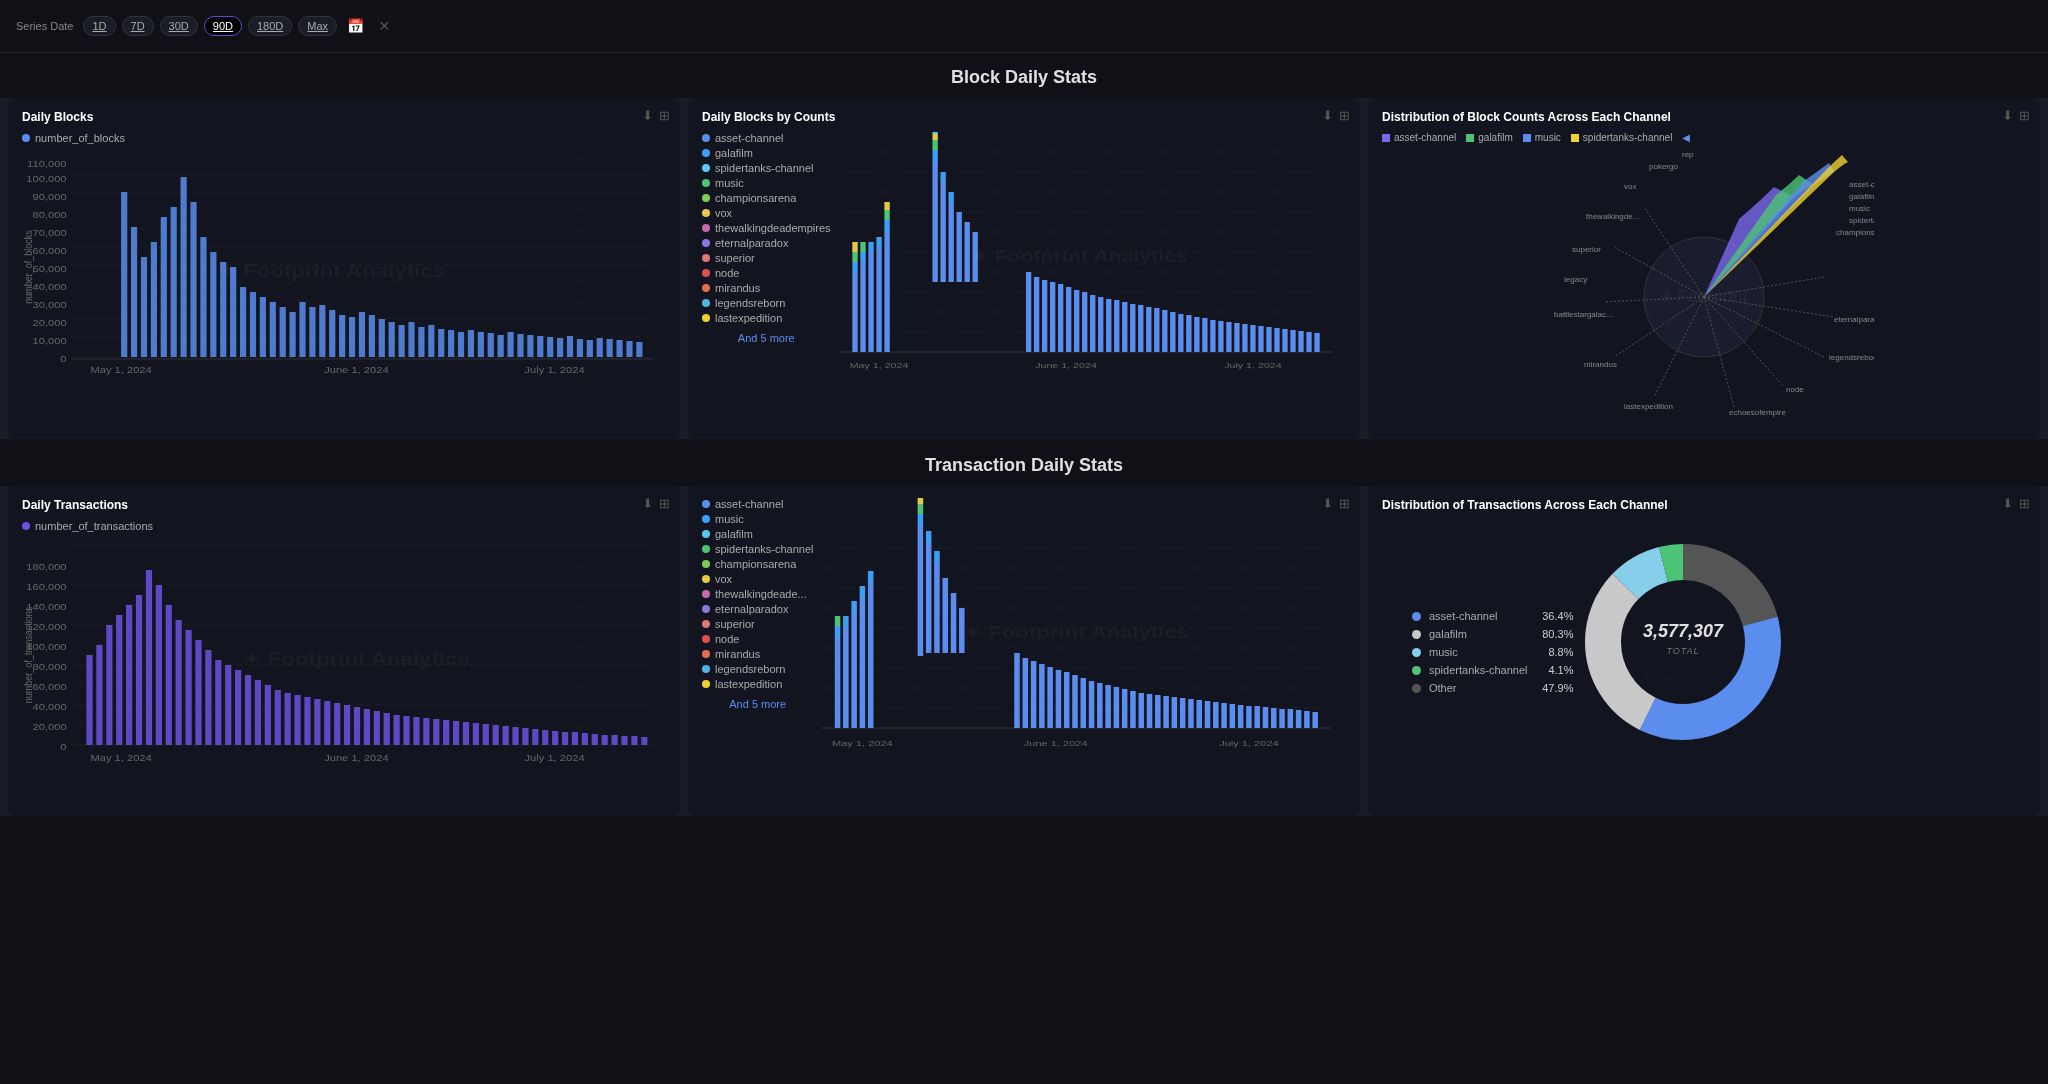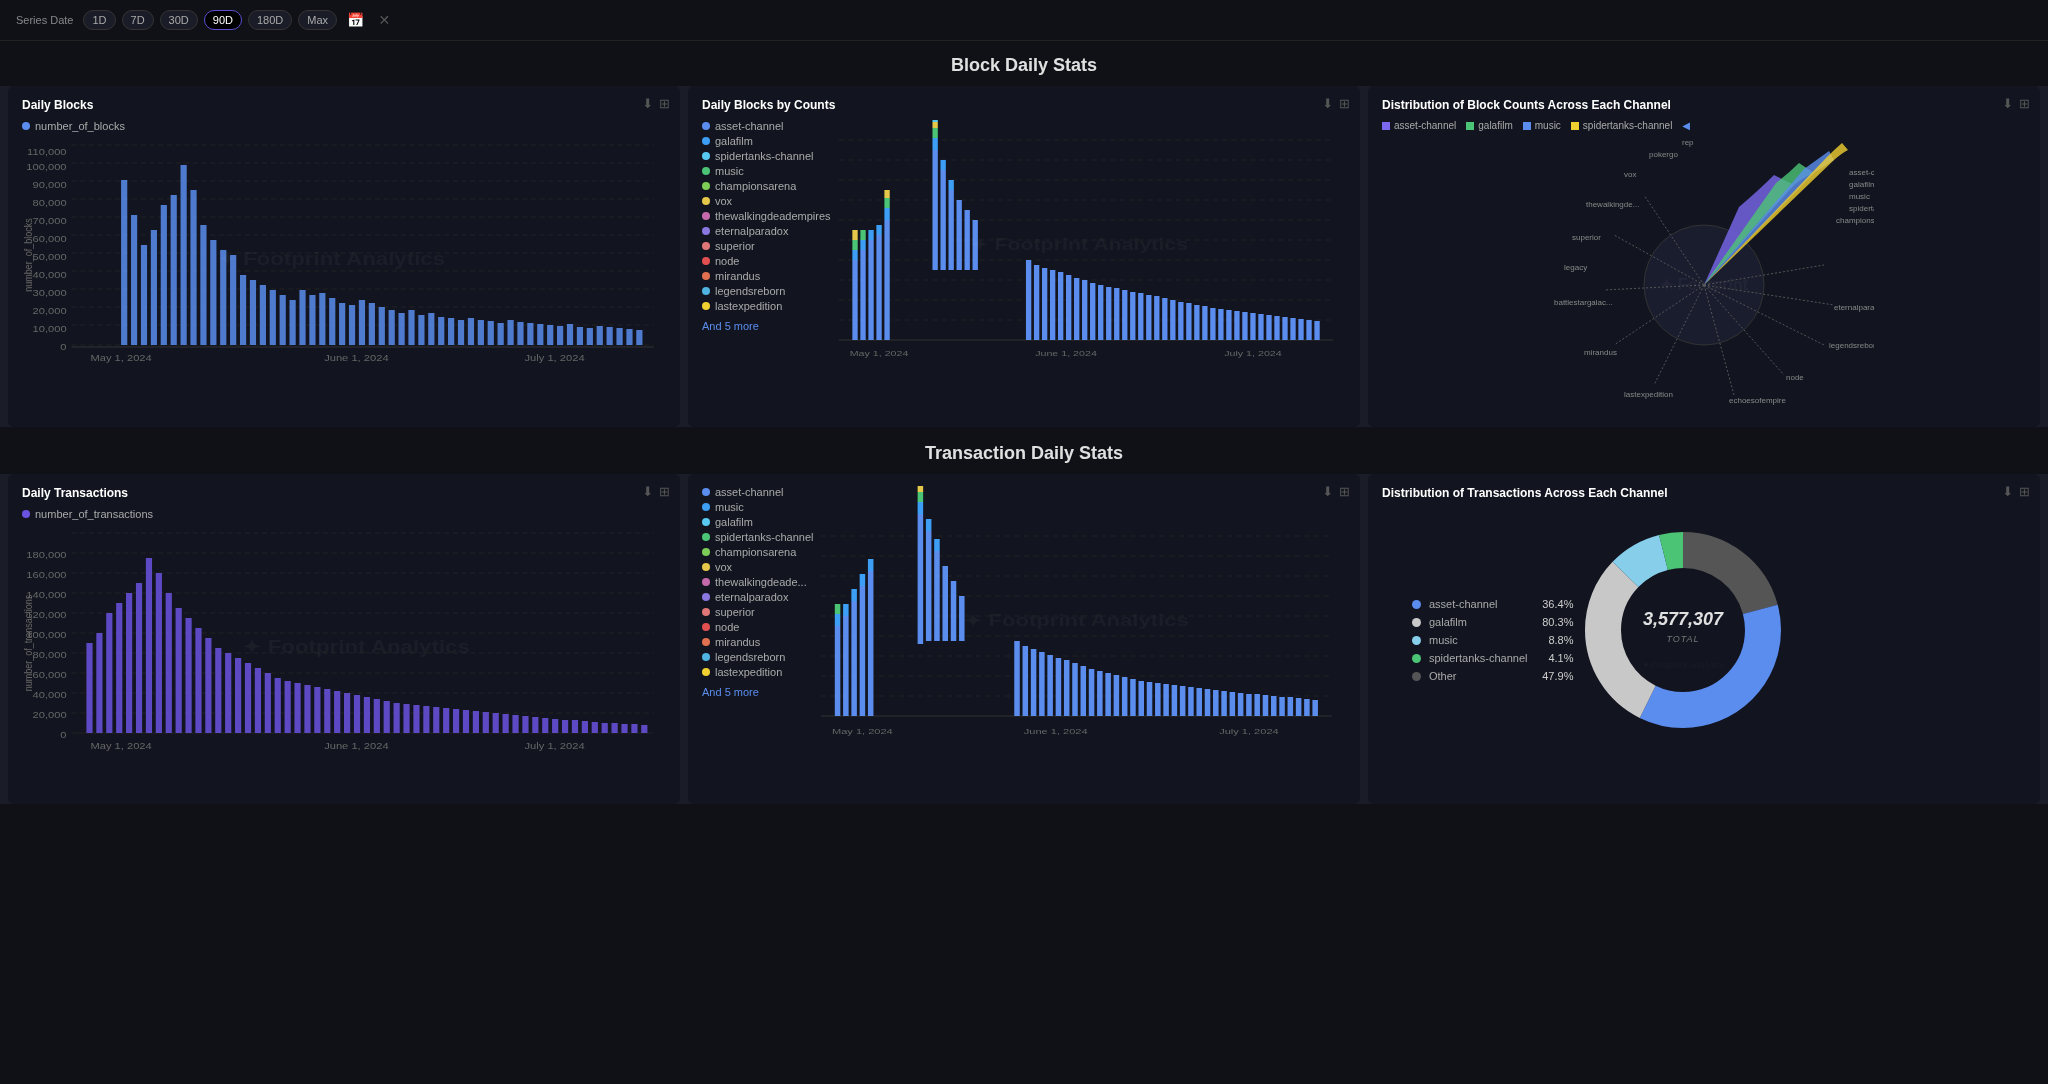--- a/index.html
+++ b/index.html
@@ -8,32 +8,33 @@
       color: #ccc;
       font-family: -apple-system, BlinkMacSystemFont, 'Segoe UI', sans-serif;
       font-size: 12px;
       min-height: 100vh;
       overflow-x: hidden;
     }
     .top-bar {
       display: flex;
       align-items: center;
       gap: 6px;
-      padding: 10px 16px;
+      padding: 16px 16px;
       border-bottom: 1px solid #222;
     }
     .series-label { font-size: 11px; color: #888; margin-right: 4px; }
     .date-btn {
       padding: 3px 8px;
       border-radius: 10px;
       border: 1px solid #333;
       background: #1a1d27;
       color: #aaa;
       font-size: 11px;
       cursor: pointer;
+      text-decoration: underline;
     }
     .date-btn.active {
       background: #000000;
       color: #fff;
       border-color: #5b4fcf;
     }
     .icon-btn {
       background: none;
       border: none;
       color: #555;
@@ -96,20 +97,21 @@
       width: 8px;
       height: 8px;
       border-radius: 50%;
       flex-shrink: 0;
     }
     .and-more {
       color: #5b8dee;
       font-size: 11px;
       margin-top: 8px;
       cursor: pointer;
+      text-align: center;
     }
     .chart-area {
       position: relative;
       width: 100%;
     }
     svg text { font-family: -apple-system, BlinkMacSystemFont, sans-serif; }
 
     
     .donut-legend {
       display: flex;

